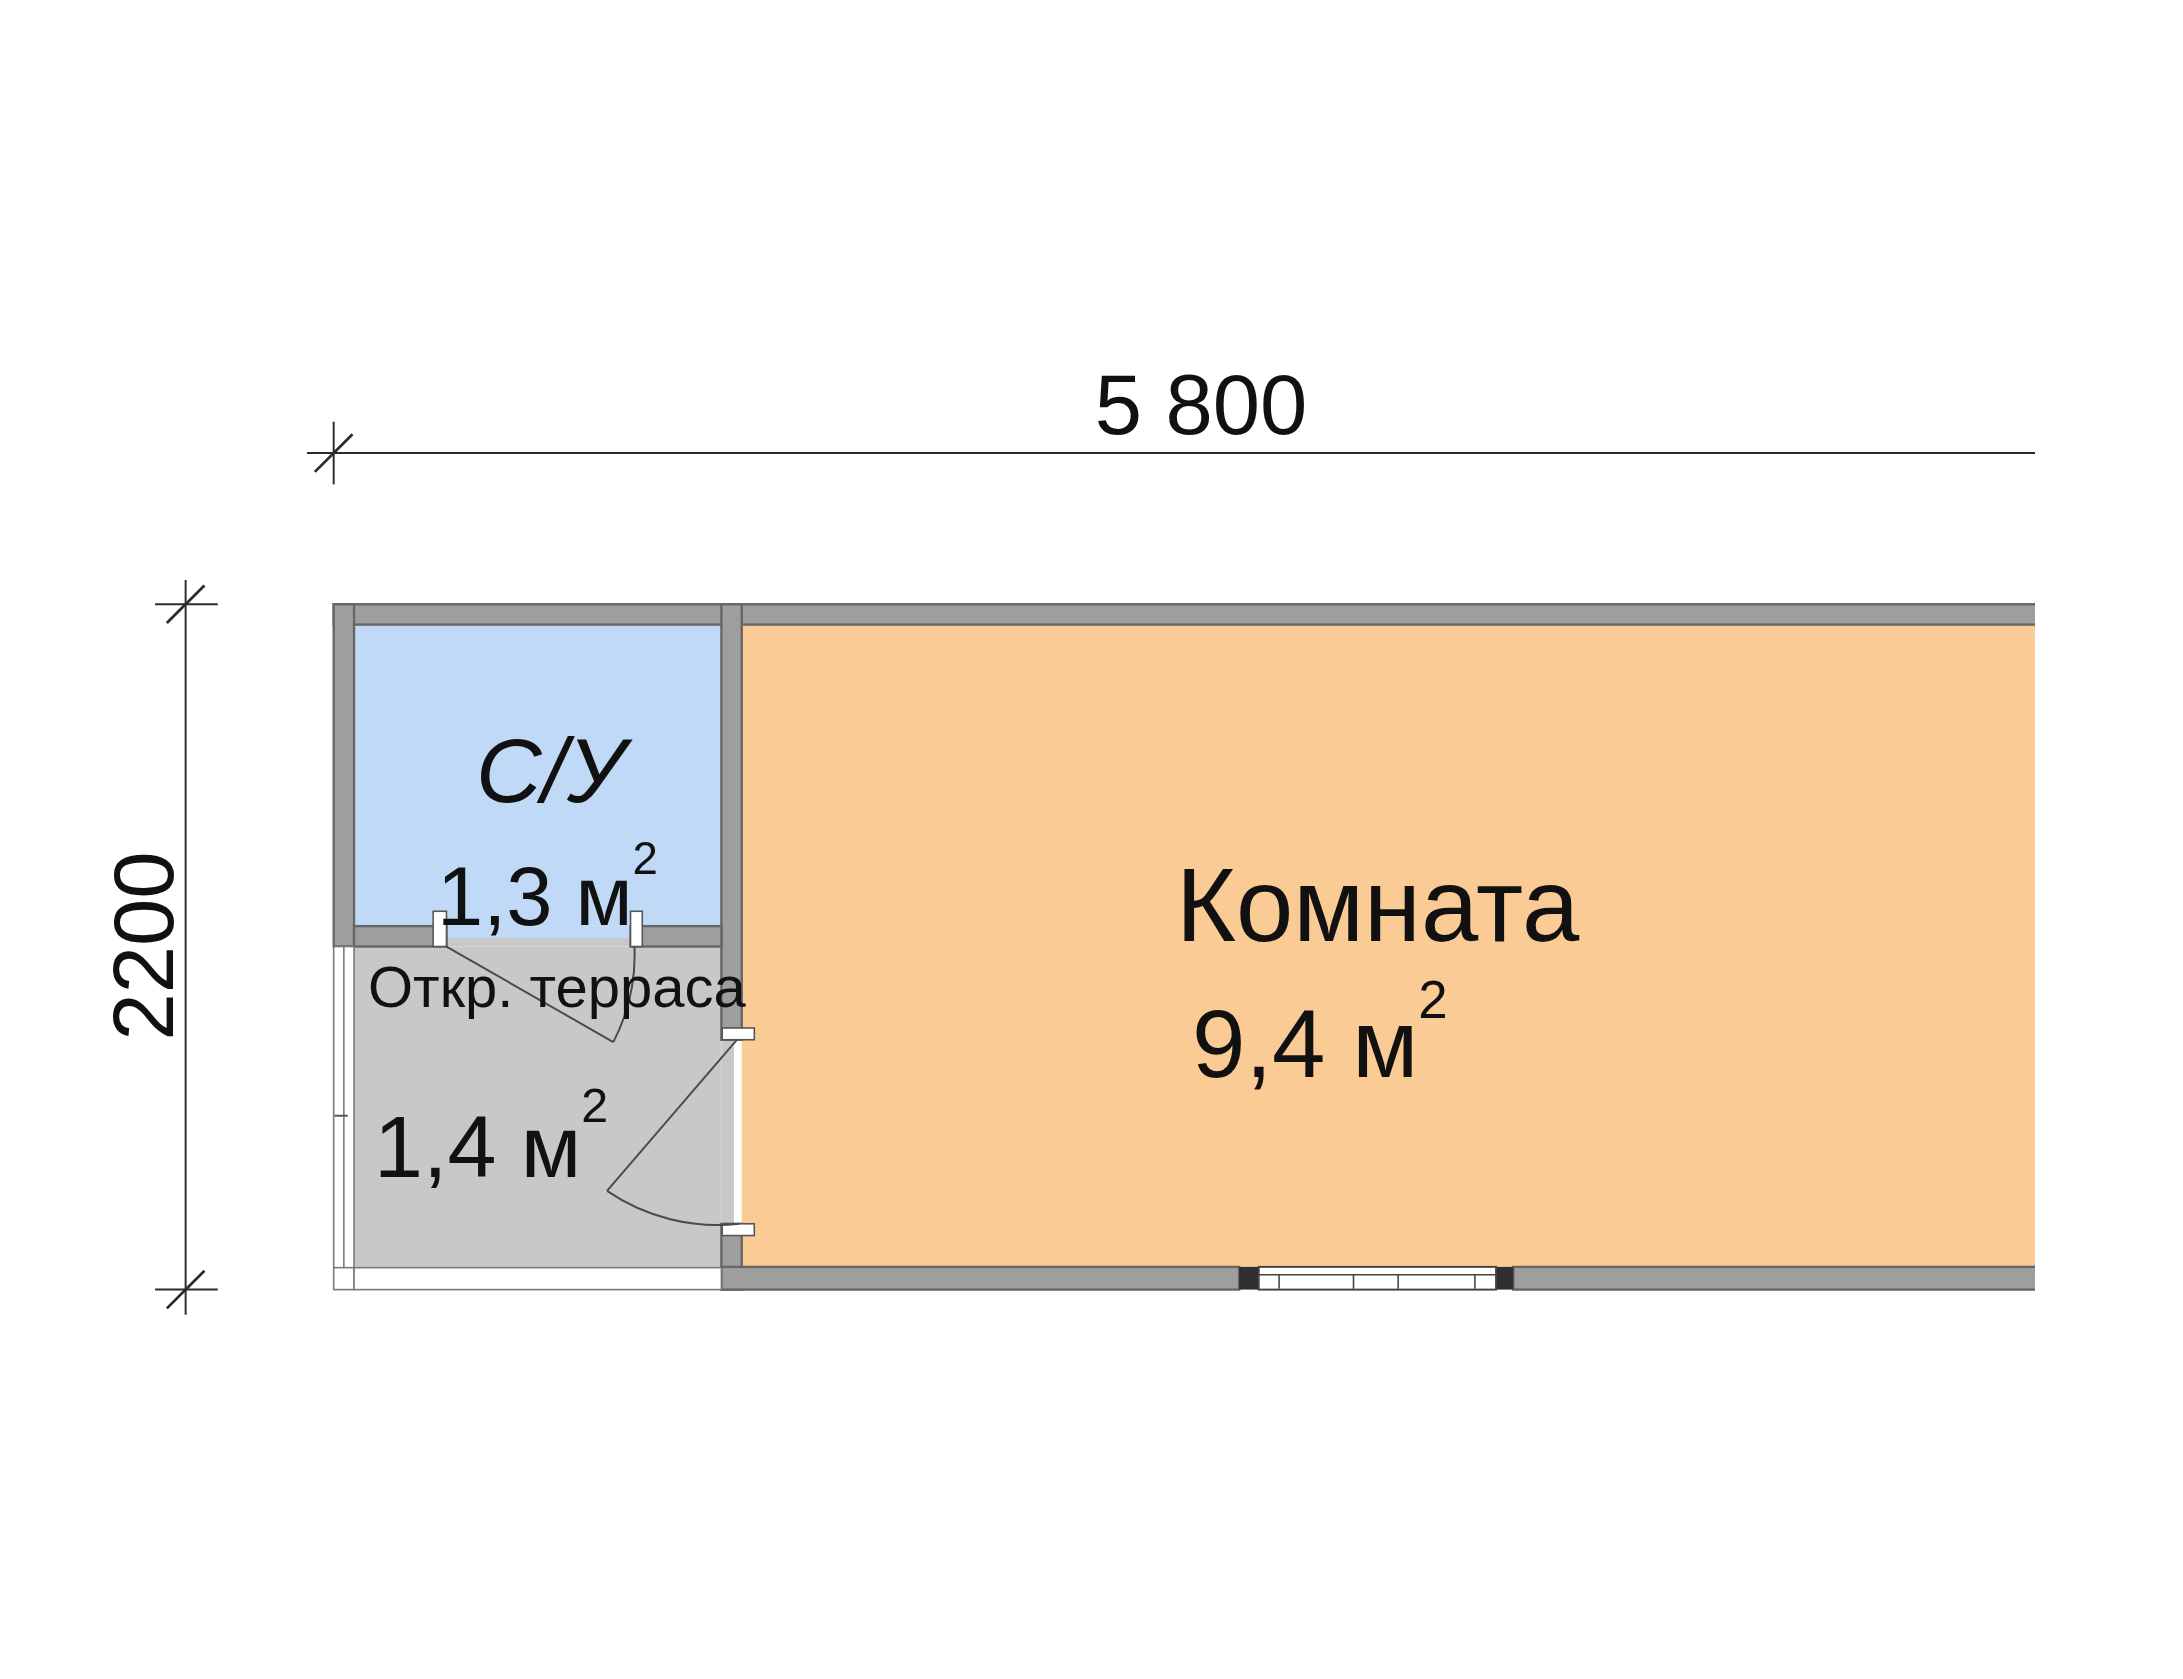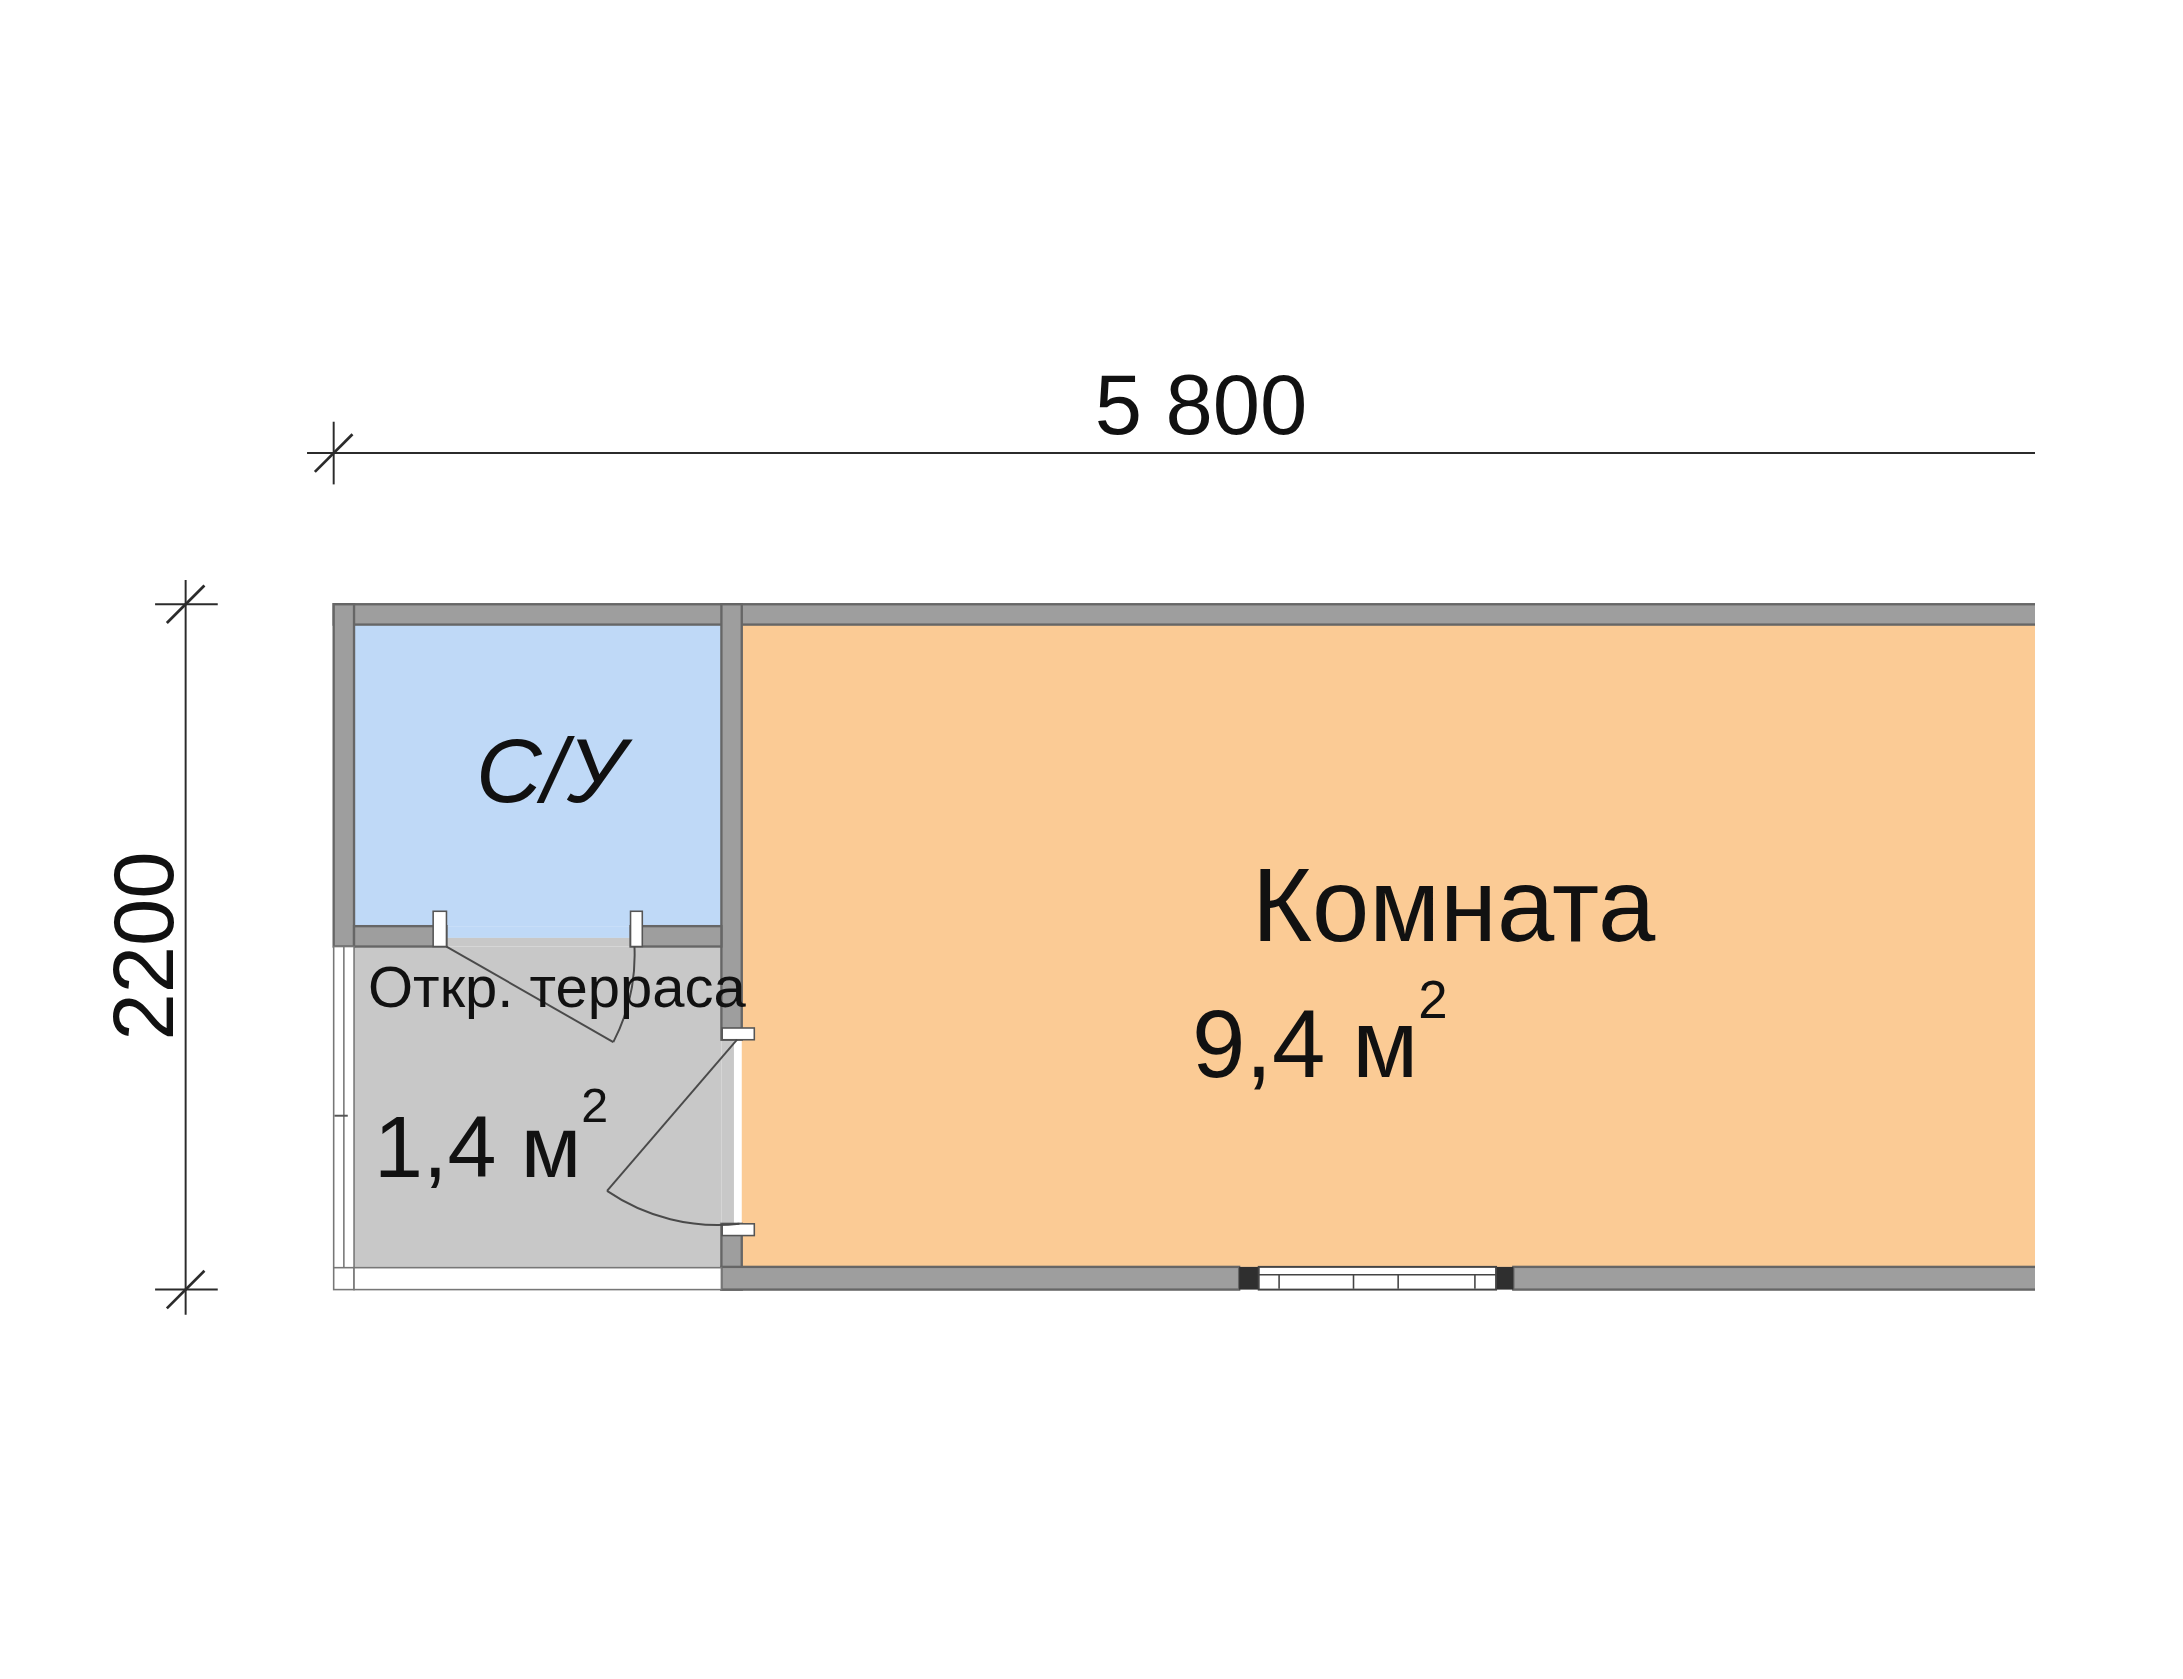--- a/index.html
+++ b/index.html
@@ -44,21 +44,21 @@
   .dim-height-label {
     left: 143px;
     top: 946px;
     font-size: 85px;
     transform: translate(-50%, -50%) rotate(-90deg);
   }
   .bathroom-name   { left: 476px;  top: 725px;  font-size: 91px; font-style: italic; }
   .bathroom-area   { left: 437px;  top: 855px; font-size: 83px; }
   .terrace-name    { left: 368px;  top: 958px; font-size: 58px;  }
   .terrace-area    { left: 374px;  top: 1103px; font-size: 88px; }
-  .living-name     { left: 1252px; top: 854px; font-size: 103px; }
+  .living-name     { left: 1176px; top: 854px; font-size: 103px; }
   .living-area     { left: 1192px; top: 996px; font-size: 96px; }
 </style>
 </head>
 <body>
 
 <div class="plan-root">
 
   <svg class="plan-svg" viewBox="0 0 2787 2144">
 
     <rect x="452" y="797" width="469" height="385" fill="#BFD9F7"></rect>
@@ -128,20 +128,21 @@
       <line x1="213" y1="1670" x2="261" y2="1622" stroke-width="3.5"></line>
     </g>
   </svg>
 
   <div class="label dim-width-label">5 800</div>
 
   <div class="label dim-height-label">2200</div>
 
   <div class="label bathroom-name">С/У</div>
 
+  <div class="label bathroom-area"><span>1,3 м</span><sup>2</sup></div>
 
   <div class="label terrace-name">Откр. терраса</div>
 
   <div class="label terrace-area"><span>1,4 м</span><sup>2</sup></div>
 
   <div class="label living-name">Комната</div>
 
   <div class="label living-area"><span>9,4 м</span><sup>2</sup></div>
 
 </div>

